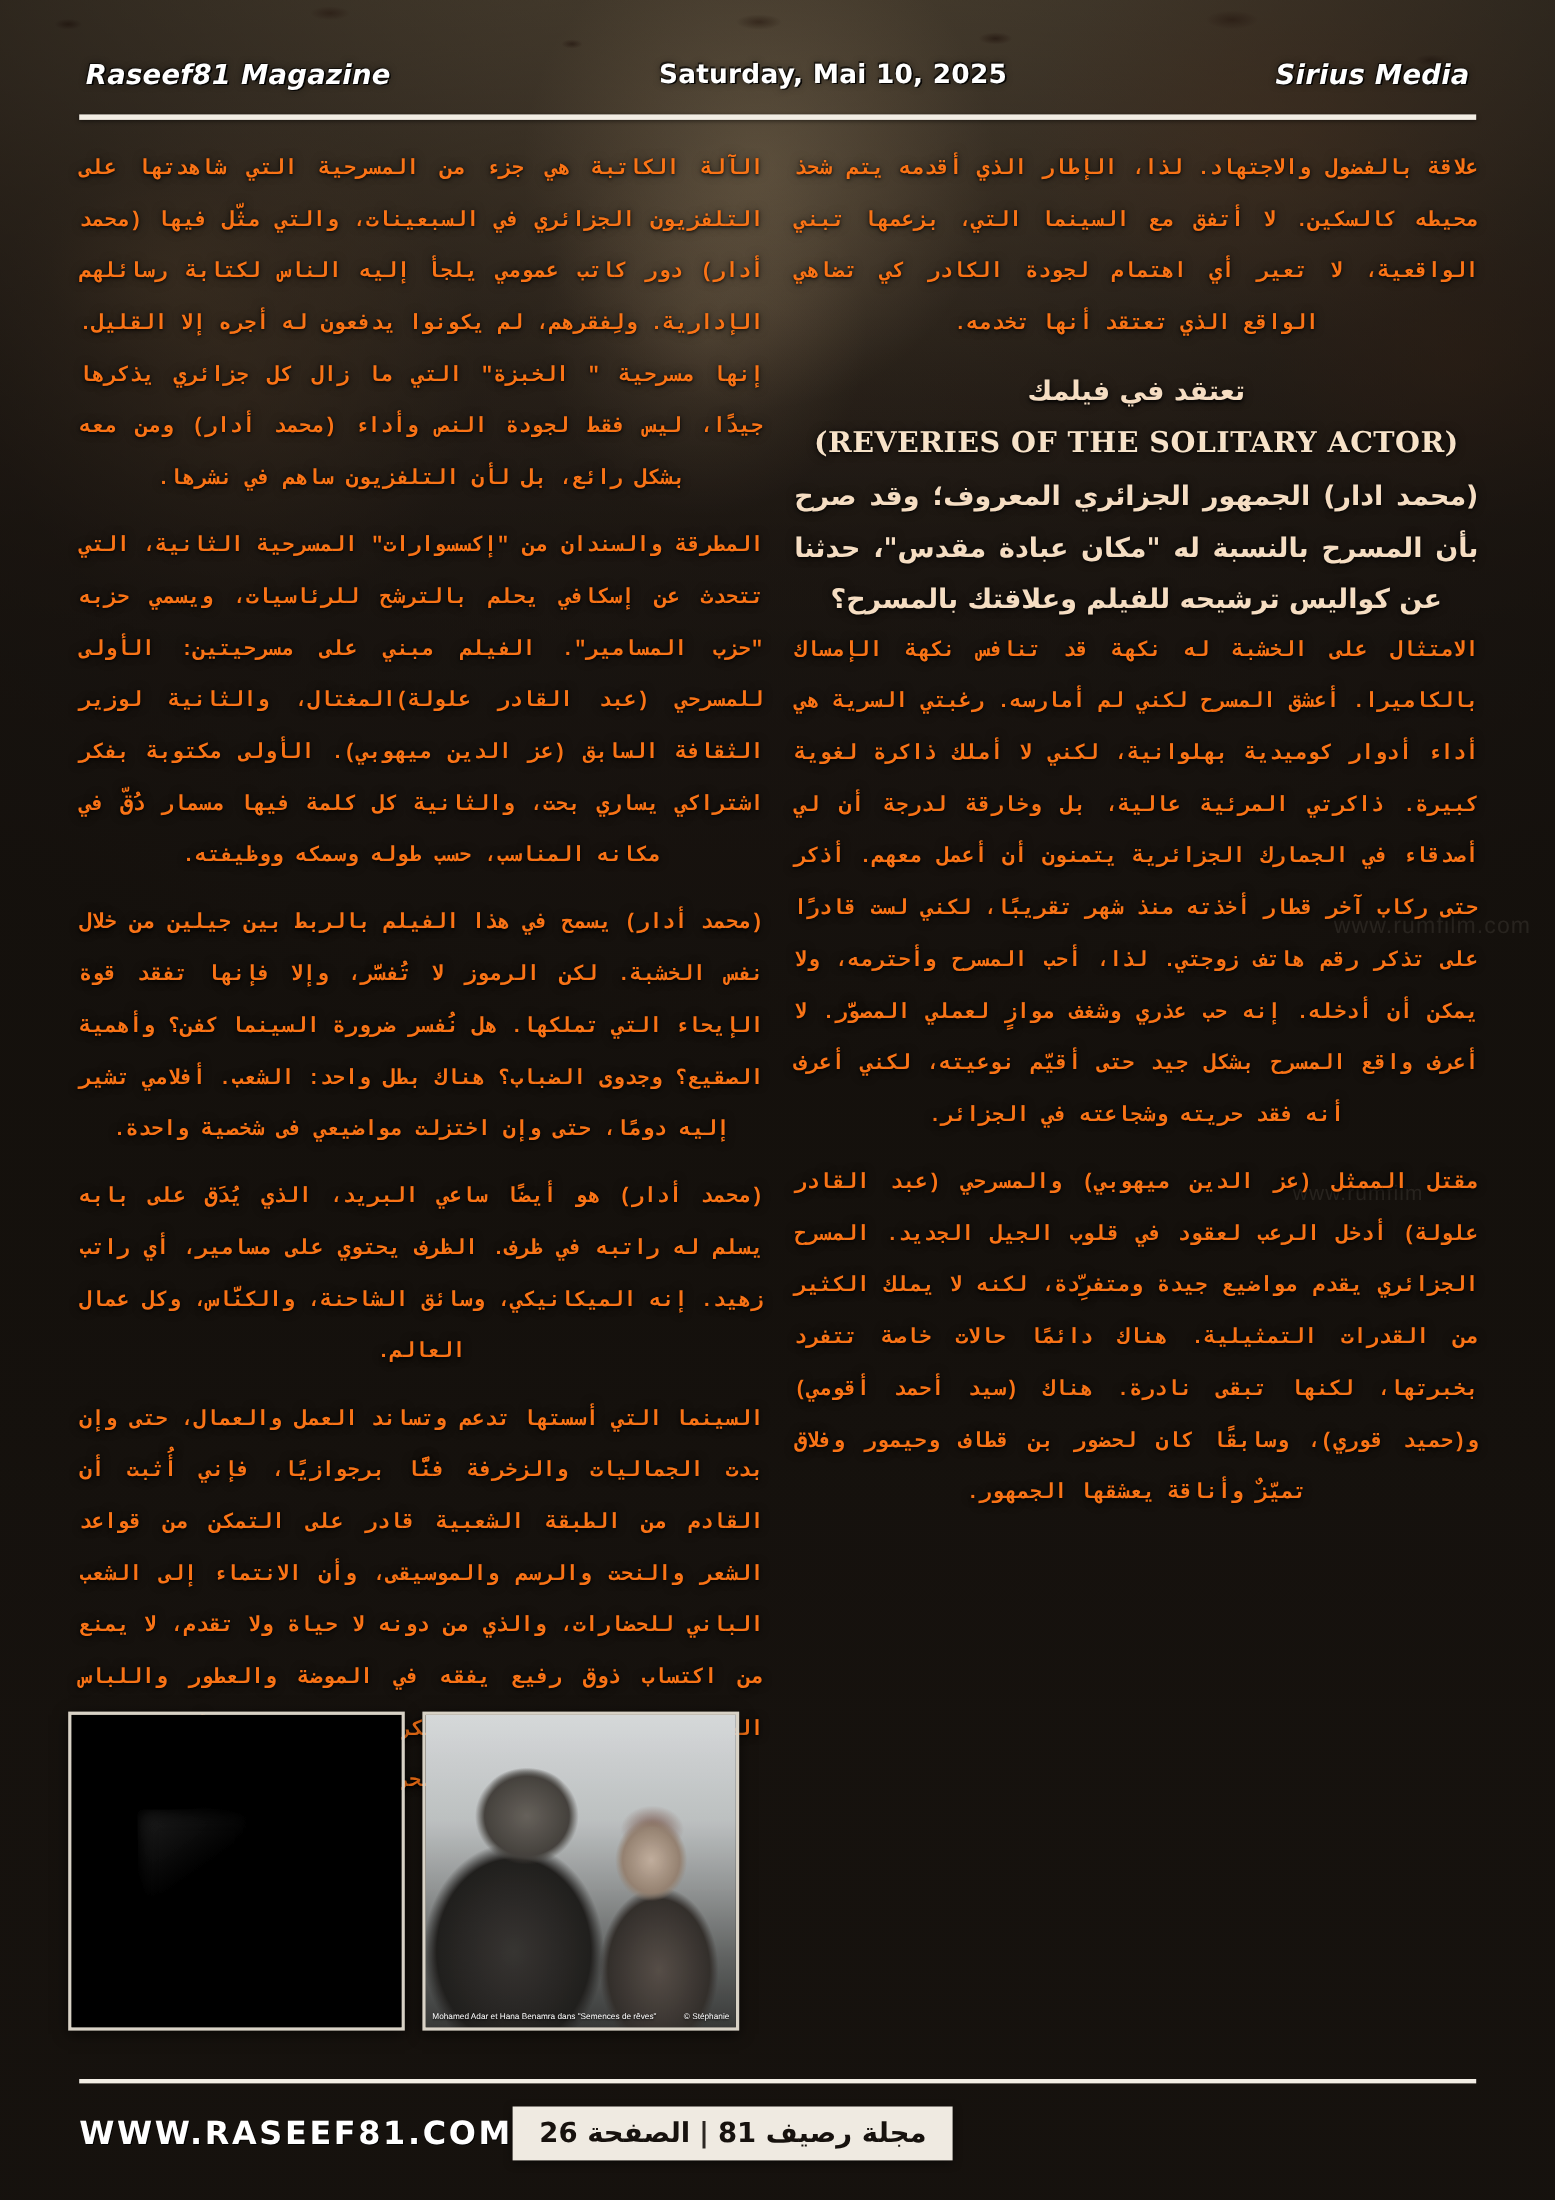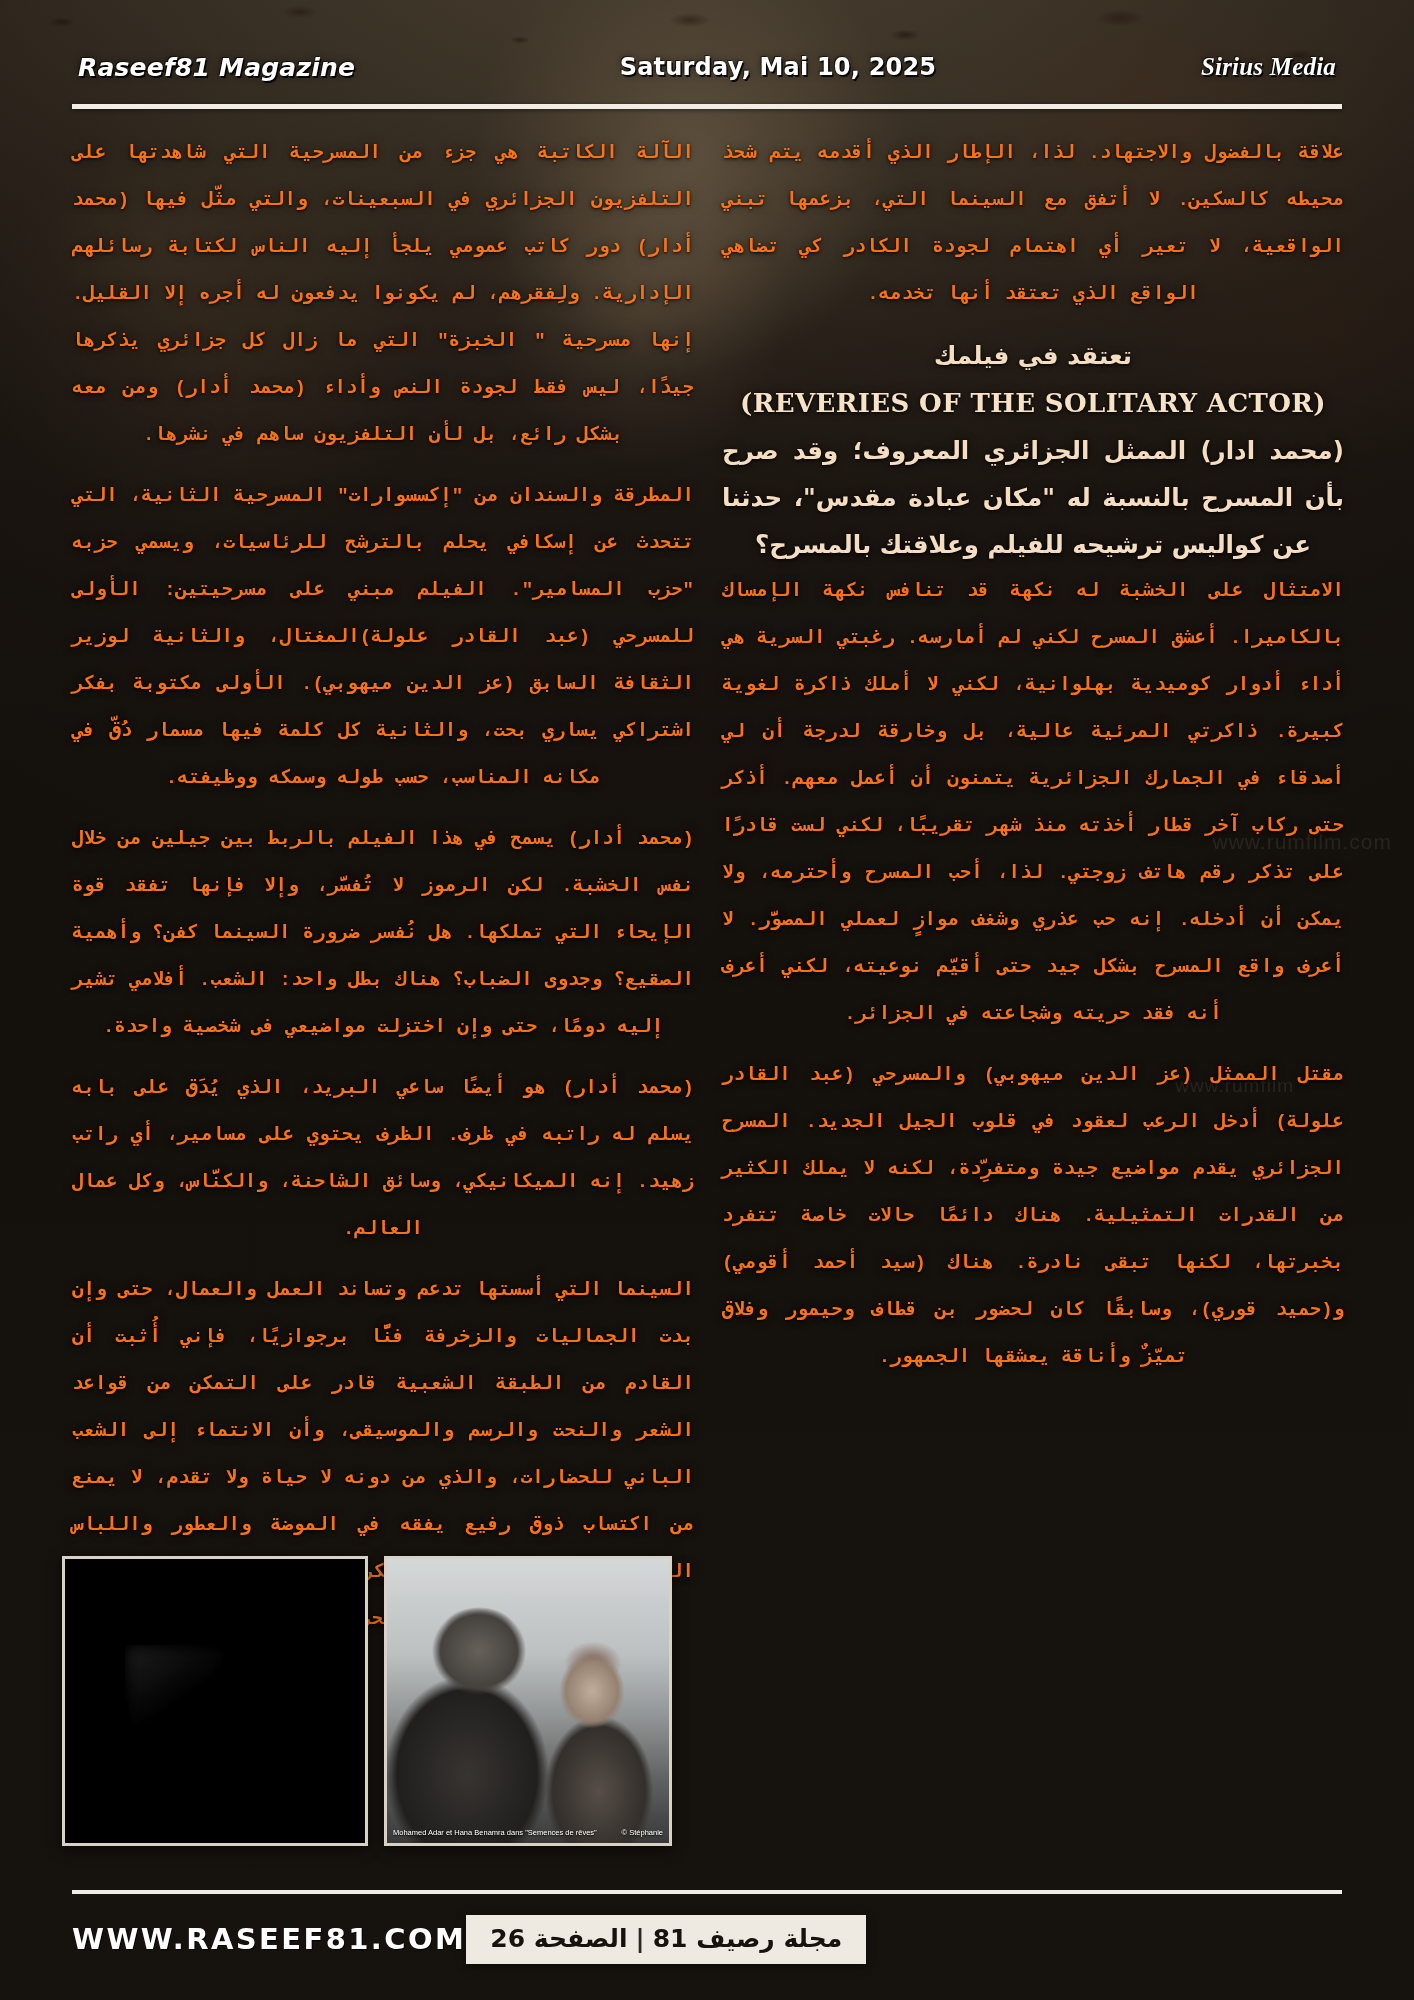--- a/index.html
+++ b/index.html
@@ -103,21 +103,21 @@
     font-size: 25px;
     letter-spacing: .2px;
     text-shadow:
       1.5px 1.5px 0 rgba(0,0,0,.85),
       -1px -1px 0 rgba(0,0,0,.55),
       0 0 7px rgba(0,0,0,.6);
     white-space: nowrap;
   }
   .mast-left  { flex: 0 0 auto; }
   .mast-center{ flex: 1 1 auto; text-align: center; font-style: normal; font-size: 24px; }
-  .mast-right { flex: 0 0 auto; font-family: Liberation Serif, serif; }
+  .mast-right { flex: 0 0 auto; }
 
   .rule-top {
     position: absolute;
     z-index: 5;
     top: 104px;
     left: 72px;
     width: 1270px;
     height: 5px;
     background: #f2ede4;
     box-shadow: 0 1px 4px rgba(0,0,0,.55);
@@ -321,21 +321,21 @@
       <div class="para">المطرقة والسندان من "إكسسوارات" المسرحية الثانية، التي تتحدث عن إسكافي يحلم بالترشح للرئاسيات، ويسمي حزبه "حزب المسامير". الفيلم مبني على مسرحيتين: الأولى للمسرحي (عبد القادر علولة)المغتال، والثانية لوزير الثقافة السابق (عز الدين ميهوبي). الأولى مكتوبة بفكر اشتراكي يساري بحت، والثانية كل كلمة فيها مسمار دُقّ في مكانه المناسب، حسب طوله وسمكه ووظيفته.</div>
       <div class="para">(محمد أدار) يسمح في هذا الفيلم بالربط بين جيلين من خلال نفس الخشبة. لكن الرموز لا تُفسَّر، وإلا فإنها تفقد قوة الإيحاء التي تملكها. هل نُفسر ضرورة السينما كفن؟ وأهمية الصقيع؟ وجدوى الضباب؟ هناك بطل واحد: الشعب. أفلامي تشير إليه دومًا، حتى وإن اختزلت مواضيعي فى شخصية واحدة.</div>
       <div class="para">(محمد أدار) هو أيضًا ساعي البريد، الذي يُدَق على بابه يسلم له راتبه في ظرف. الظرف يحتوي على مسامير، أي راتب زهيد. إنه الميكانيكي، وسائق الشاحنة، والكنَّاس، وكل عمال العالم.</div>
       <div class="para">السينما التي أسستها تدعم وتساند العمل والعمال، حتى وإن بدت الجماليات والزخرفة فنًّا برجوازيًا، فإني أُثبت أن القادم من الطبقة الشعبية قادر على التمكن من قواعد الشعر والنحت والرسم والموسيقى، وأن الانتماء إلى الشعب الباني للحضارات، والذي من دونه لا حياة ولا تقدم، لا يمنع من اكتساب ذوق رفيع يفقه في الموضة والعطور واللباس الفاخر والفن التشكيلي. الفكر غير خاضع لمبدأ الطبقات، ويتمتع بحرية لها</div>
     </div>
 
     <div class="col">
       <div class="para">علاقة بالفضول والاجتهاد. لذا، الإطار الذي أقدمه يتم شحذ محيطه كالسكين. لا أتفق مع السينما التي، بزعمها تبني الواقعية، لا تعير أي اهتمام لجودة الكادر كي تضاهي الواقع الذي تعتقد أنها تخدمه.</div>
       <div class="q-ar tight">تعتقد في فيلمك</div>
       <div class="q-en">(REVERIES OF THE SOLITARY ACTOR)</div>
-      <div class="q-ar">(محمد ادار) الممثل الجزائري المعروف؛ وقد صرح بأن المسرح بالنسبة له "مكان عبادة مقدس"، حدثنا عن كواليس ترشيحه للفيلم وعلاقتك بالمسرح؟</div>
+      <div class="q-ar">(محمد ادار) الجمهور الجزائري المعروف؛ وقد صرح بأن المسرح بالنسبة له "مكان عبادة مقدس"، حدثنا عن كواليس ترشيحه للفيلم وعلاقتك بالمسرح؟</div>
       <div class="para">الامتثال على الخشبة له نكهة قد تنافس نكهة الإمساك بالكاميرا. أعشق المسرح لكني لم أمارسه. رغبتي السرية هي أداء أدوار كوميدية بهلوانية، لكني لا أملك ذاكرة لغوية كبيرة. ذاكرتي المرئية عالية، بل وخارقة لدرجة أن لي أصدقاء في الجمارك الجزائرية يتمنون أن أعمل معهم. أذكر حتى ركاب آخر قطار أخذته منذ شهر تقريبًا، لكني لست قادرًا على تذكر رقم هاتف زوجتي. لذا، أحب المسرح وأحترمه، ولا يمكن أن أدخله. إنه حب عذري وشغف موازٍ لعملي المصوَّر. لا أعرف واقع المسرح بشكل جيد حتى أقيّم نوعيته، لكني أعرف أنه فقد حريته وشجاعته في الجزائر.</div>
       <div class="para">مقتل الممثل (عز الدين ميهوبي) والمسرحي (عبد القادر علولة) أدخل الرعب لعقود في قلوب الجيل الجديد. المسرح الجزائري يقدم مواضيع جيدة ومتفرِّدة، لكنه لا يملك الكثير من القدرات التمثيلية. هناك دائمًا حالات خاصة تتفرد بخبرتها، لكنها تبقى نادرة. هناك (سيد أحمد أقومي) و(حميد قوري)، وسابقًا كان لحضور بن قطاف وحيمور وفلاق تميّزٌ وأناقة يعشقها الجمهور.</div>
     </div>
   </div>
 
   <div class="photos">
     <div class="photo photo-a">
       <div class="ph-a-art"></div>
     </div>
     <div class="photo photo-b">

